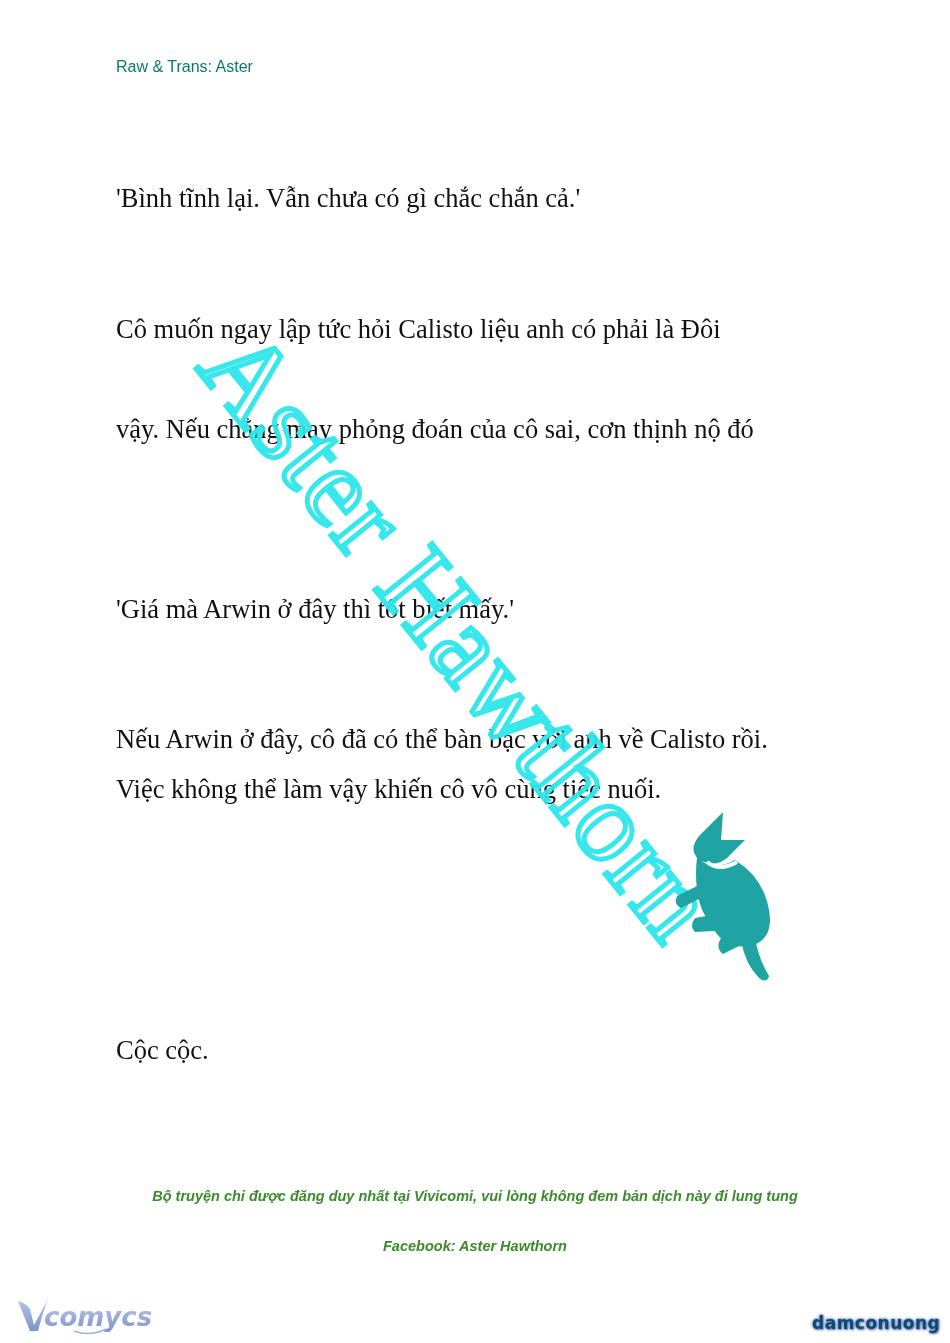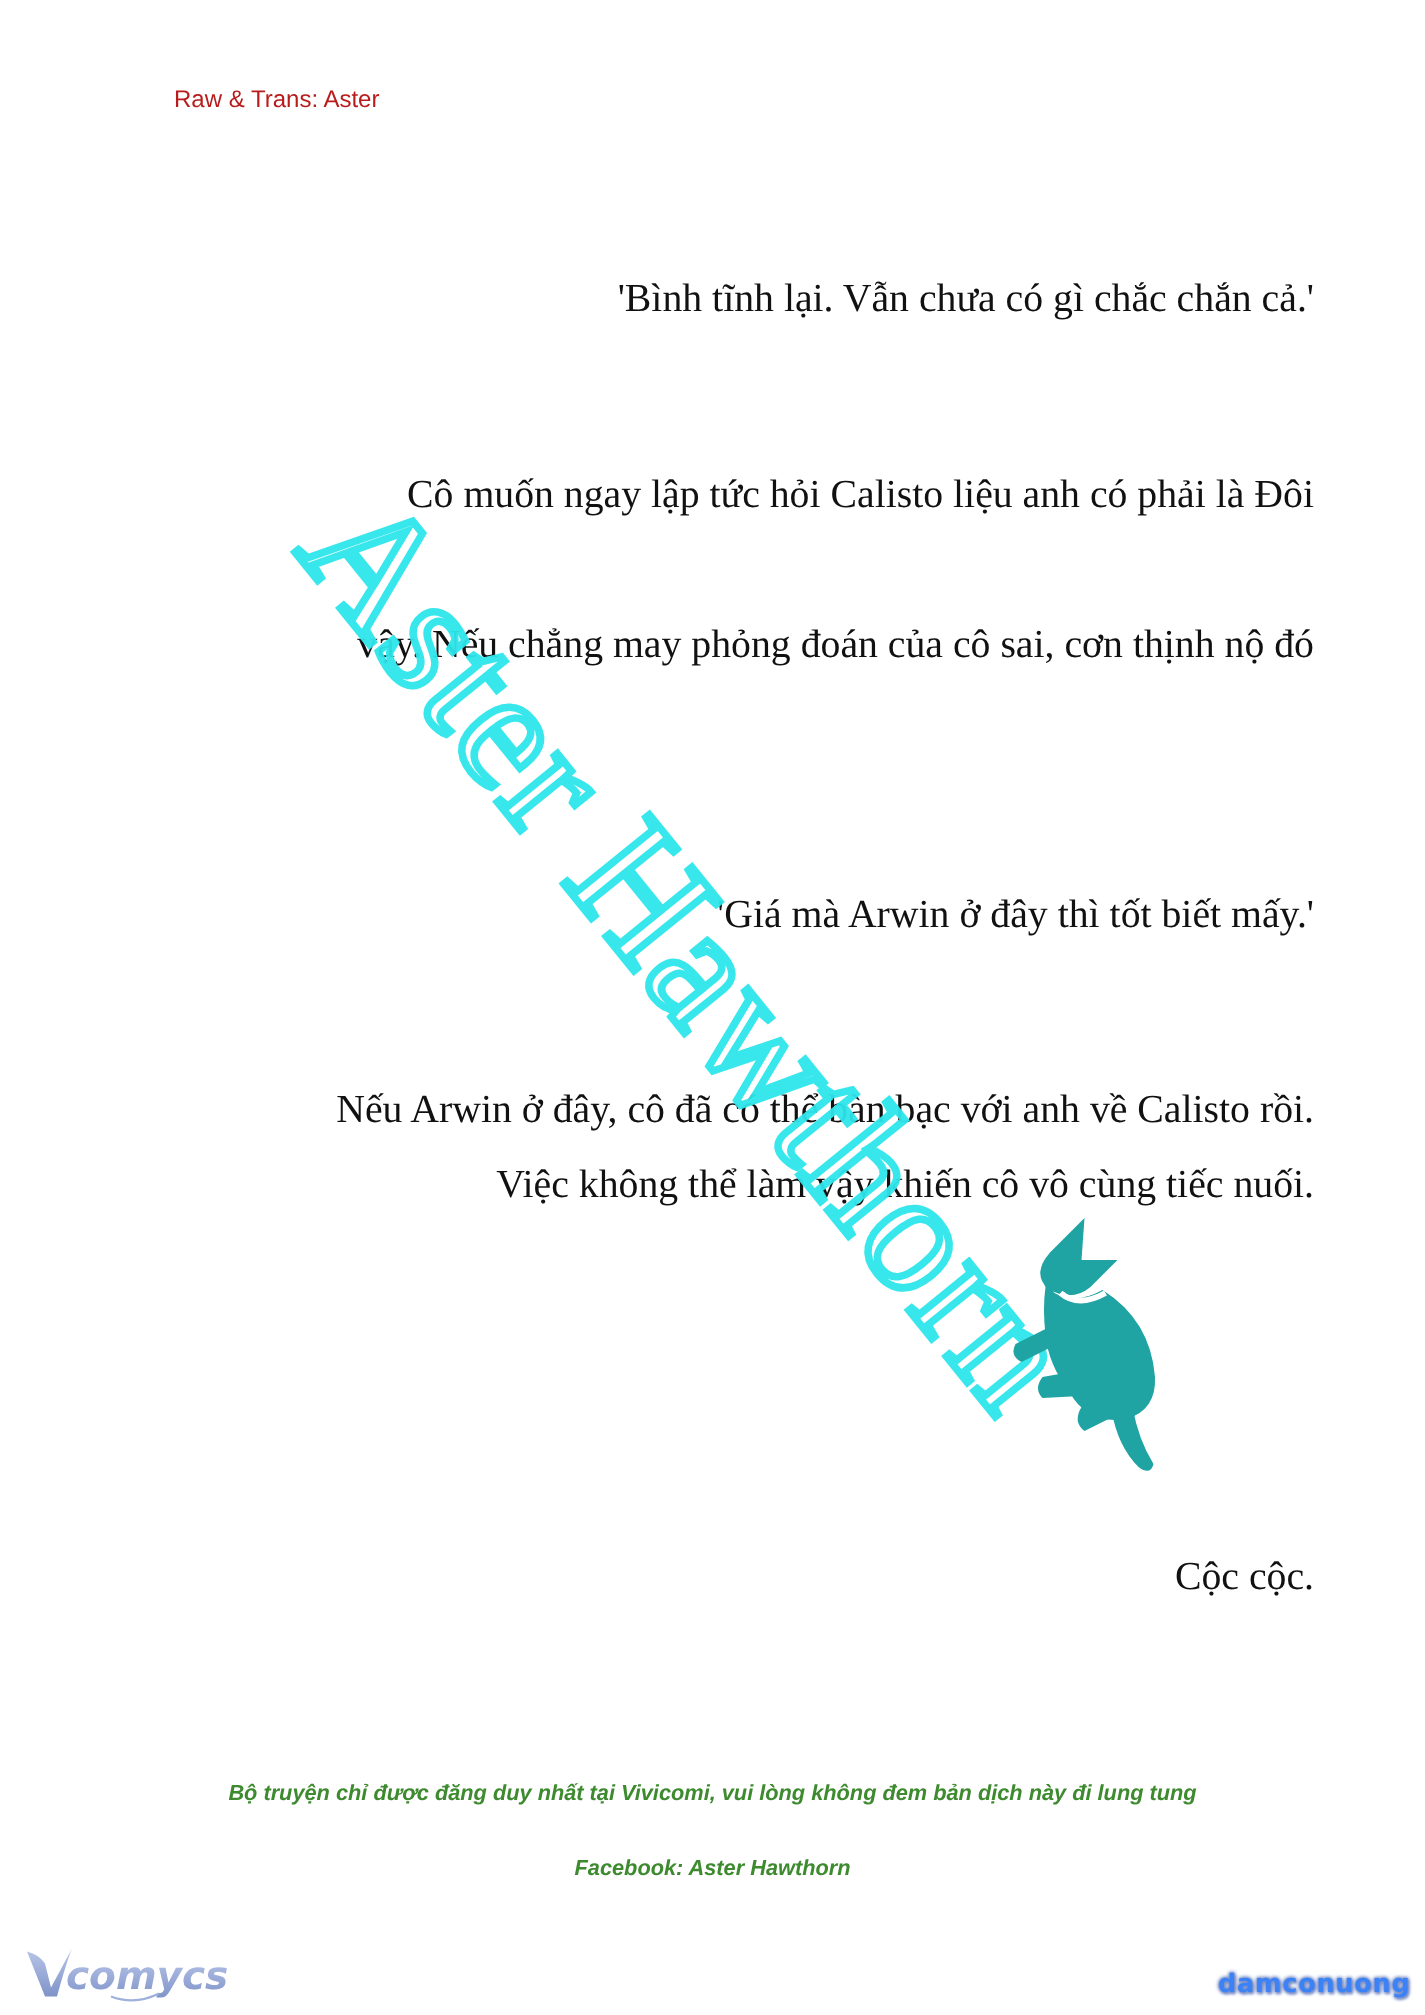--- a/index.html
+++ b/index.html
@@ -1,44 +1,44 @@
 <!DOCTYPE html>
 <html><head>
   <meta charset="utf-8">
   <style>
     html, body { margin: 0; padding: 0; background: #ffffff; }
     body { width: 950px; height: 1343px; position: relative; overflow: hidden; }
     .page { position: absolute; left: 0; top: 0; width: 950px; height: 1343px; background: #fff; }
     .header {
       position: absolute; left: 116px; top: 58px;
-      font-family: "Liberation Sans", sans-serif; font-size: 16px; color: #b91c1c;
+      font-family: "Liberation Sans", sans-serif; font-size: 16px; color: #0f766e;
     }
     .para {
       position: absolute; left: 116px; width: 760px;
       font-family: "Liberation Serif", serif; font-size: 26.5px; line-height: 50px;
-      color: #111; margin: 0; white-space: nowrap; text-align: right;
+      color: #111; margin: 0; white-space: nowrap;
     }
     .footer-note {
       position: absolute; left: 0; width: 950px; text-align: center;
       font-family: "Liberation Sans", sans-serif; font-style: italic; font-weight: bold;
       font-size: 14.5px; color: #3d8a2f; line-height: 25px;
     }
     .watermark {
       position: absolute; left: 95px; top: 560px; width: 700px;
       transform: rotate(51deg); transform-origin: 50% 50%;
       font-family: "Liberation Serif", serif; font-size: 112px; line-height: 112px;
       color: transparent; -webkit-text-stroke: 5px #2ee6ec; white-space: nowrap;
       letter-spacing: 2px; pointer-events: none; opacity: 0.95;
     }
     .cat { position: absolute; left: 655px; top: 800px; width: 125px; height: 185px; }
     .logo-left { position: absolute; left: 14px; top: 1295px; width: 140px; height: 42px; }
     .logo-right {
       position: absolute; left: 812px; top: 1313px;
       font-family: "DejaVu Sans", sans-serif; font-weight: bold; font-size: 17px;
-      color: #3b82f6; letter-spacing: 0.5px;
+      color: #0c4a6e; letter-spacing: 0.5px;
       text-shadow: 0 0 3px #7c90c8, 0 0 3px #7c90c8, 0 0 2px #7c90c8, 1px 1px 2px #7c90c8;
     }
   </style>
 </head>
 <body>
 
 <div class="page">
 
   <div class="header">Raw &amp; Trans: Aster</div>
 

